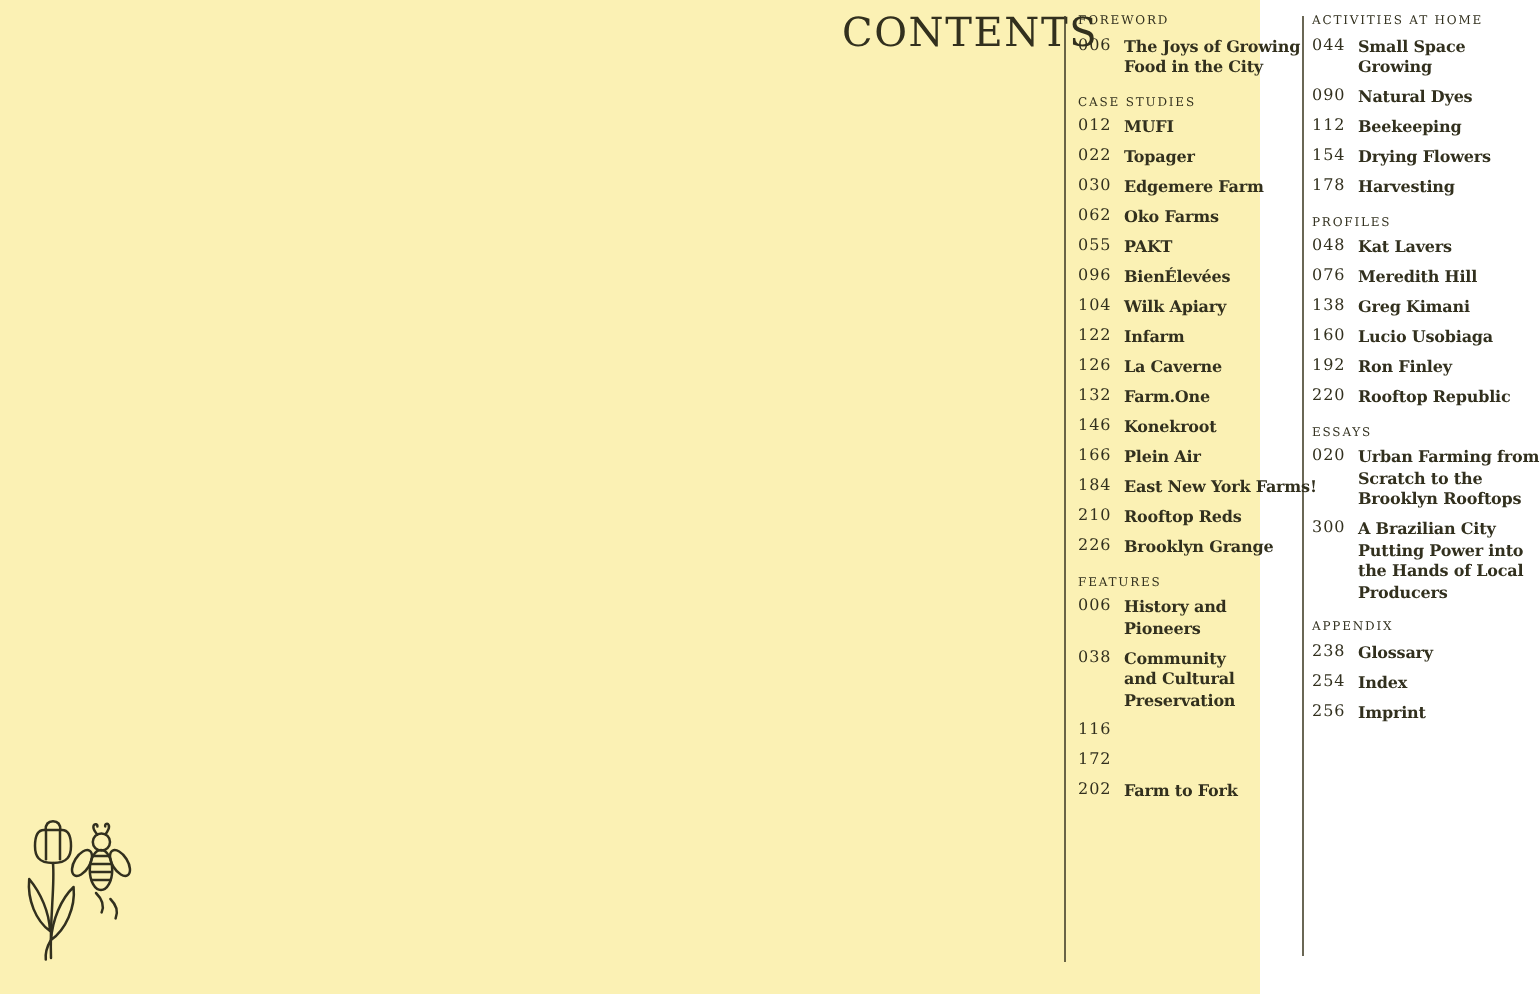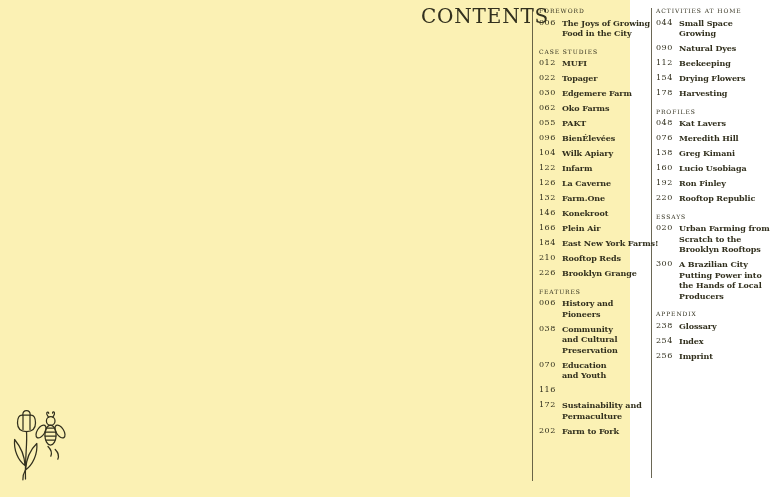--- a/index.html
+++ b/index.html
@@ -178,31 +178,24 @@
             <span class="etitle">History and
 Pioneers</span>
           </div>
           <div class="entry">
             <span class="num">038</span>
             <span class="etitle">Community
 and Cultural
 Preservation</span>
           </div>
           <div class="entry">
-            <span class="num">070</span>
-            <span class="etitle">Education
-and Youth</span>
-          </div>
-          <div class="entry">
             <span class="num">116</span>
           </div>
           <div class="entry">
             <span class="num">172</span>
-            <span class="etitle">Sustainability and
-Permaculture</span>
           </div>
           <div class="entry">
             <span class="num">202</span>
             <span class="etitle">Farm to Fork</span>
           </div>
         </div>
       </div>
     <div class="toc-col toc-col-2">
         <div class="section">
           <div class="label">ACTIVITIES AT HOME</div>

